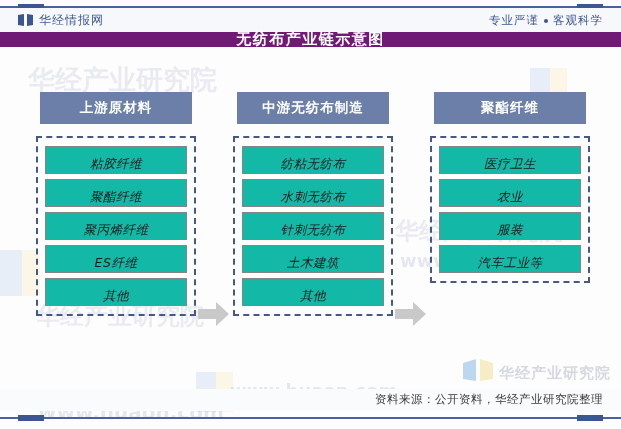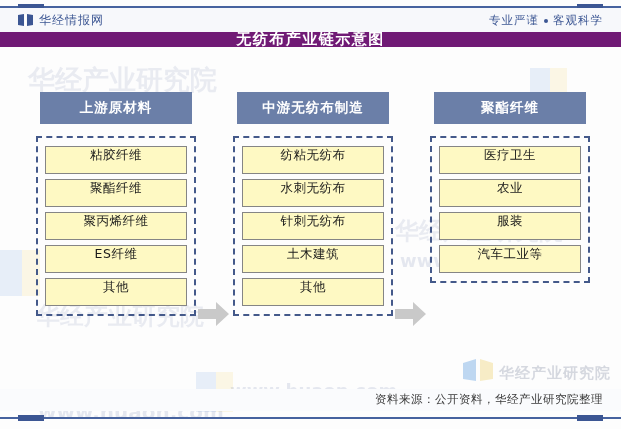--- a/index.html
+++ b/index.html
@@ -90,23 +90,24 @@
     color:#ffffff;font-size:13.5px;font-weight:bold;letter-spacing:1px;
   }
   .dashbox{
     border:2px dashed #44598a;
     padding:8px 7px;
     background:transparent;
   }
   .item{
     height:26px;
     border:1.5px solid #858585;
-    background:#fef9c3;
-    display:flex;align-items:flex-start;justify-content:center;
+    background:#14b8a6;
+    display:flex;align-items:flex-end;justify-content:center;
     margin-bottom:5px;
+    font-style:italic;
   }
   .item:last-child{margin-bottom:0;}
   .item span{font-size:12.5px;color:#1a1a1a;letter-spacing:.5px;}
 
   
   .arrow{
     position:absolute;top:240px;width:32px;height:26px;
   }
   .arrow.a1{left:198px;}
   .arrow.a2{left:395px;}

